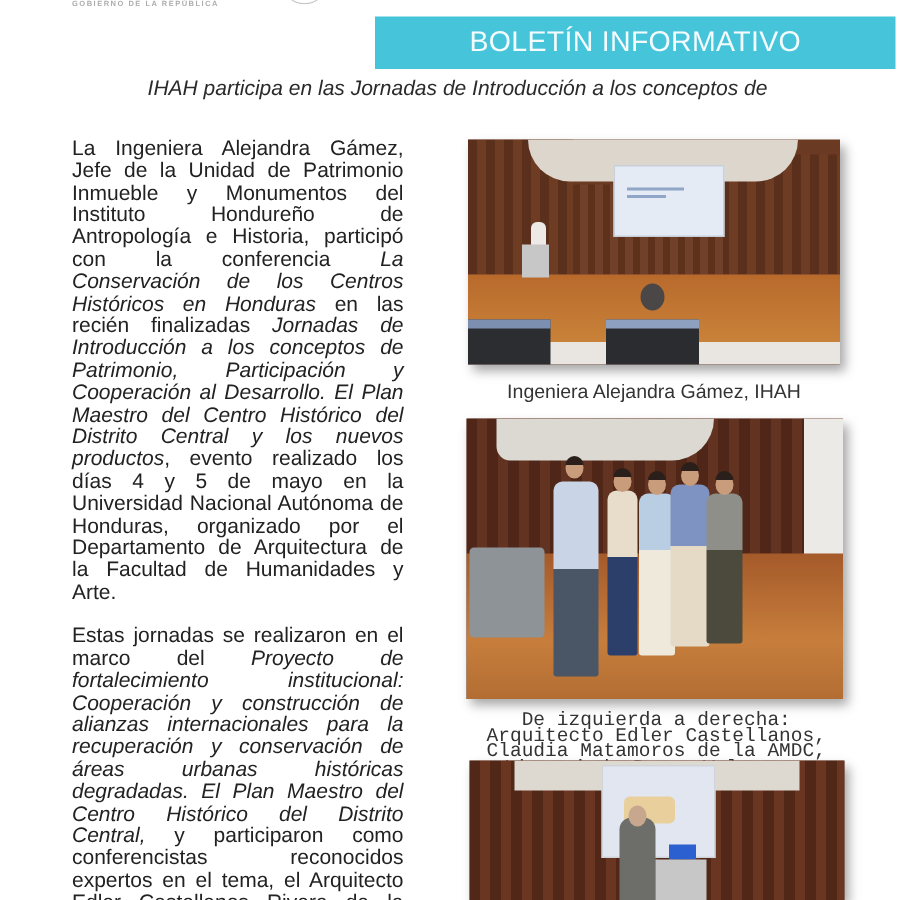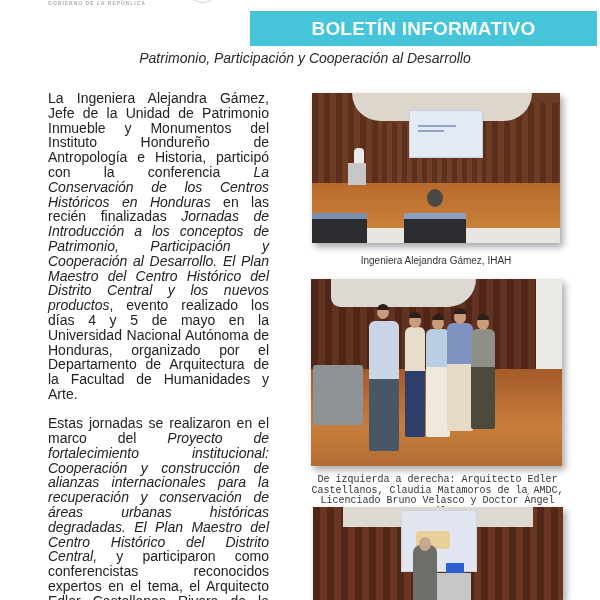--- a/index.html
+++ b/index.html
@@ -17,41 +17,41 @@
   .logo-circle {
     position: absolute; left: 188px; top: -14px; width: 30px; height: 16px;
     border-bottom: 1px solid #c8c8c8; border-radius: 0 0 20px 20px;
   }
   .banner {
     position: absolute; left: 250px; top: 11px; width: 347px; height: 35px;
     background: #46c5da;
     display: flex; align-items: center; justify-content: center;
   }
   .banner span {
-    color: #f4fbfc; font-weight: bold; font-size: 19px; letter-spacing: 0.2px;
+    color: #f4fbfc; font-weight: normal; font-size: 19px; letter-spacing: 0.2px;
   }
   .headline {
     position: absolute; left: 60px; top: 49px; width: 490px;
     text-align: center; font-style: italic; font-size: 14px; line-height: 19px;
     color: #2a2a2a;
   }
   .body-col {
     position: absolute; left: 48px; top: 91px; width: 221px;
     font-size: 14px; line-height: 14.8px; text-align: justify;
     color: #222;
   }
   .body-col p { margin: 0 0 14.5px 0; }
   .body-col em { font-style: italic; }
   .photo {
     position: absolute; overflow: hidden;
     box-shadow: 3px 4px 7px rgba(0,0,0,0.35);
   }
   .caption {
     position: absolute; text-align: center; color: #333;
-    font-size: 10px; line-height: 10.5px;
+    font-size: 13px; line-height: 10.5px;
   }
   
   .p1 { left: 312px; top: 93px; width: 248px; height: 150px; background: #6b3a22; }
   .p1 .ceiling { position:absolute; left:40px; top:0; width:180px; height:28px; background:#ddd6cc; border-radius: 0 0 40px 40px; }
   .p1 .wall-l { position:absolute; left:0; top:0; width:70px; height:90px; background: repeating-linear-gradient(90deg,#5a2f1c 0 6px,#6e3b23 6px 12px); }
   .p1 .wall-r { position:absolute; right:0; top:10px; width:80px; height:80px; background: repeating-linear-gradient(90deg,#5a2f1c 0 6px,#6e3b23 6px 12px); }
   .p1 .wall-c { position:absolute; left:70px; top:30px; width:100px; height:60px; background: repeating-linear-gradient(90deg,#5e311d 0 5px,#70402a 5px 10px); }
   .p1 .screen { position:absolute; left:97px; top:17px; width:72px; height:46px; background:#e5ebf5; border:1px solid #c9cfd8; }
   .p1 .screen i { position:absolute; left:8px; top:14px; width:38px; height:2px; background:#8fa6c8; }
   .p1 .screen b { position:absolute; left:8px; top:19px; width:26px; height:2px; background:#8fa6c8; }
@@ -89,21 +89,21 @@
 <body>
 
 <div class="gov-logo">GOBIERNO DE LA REPÚBLICA</div>
 <div class="logo-circle"></div>
 
 <div class="banner">
   <span>BOLETÍN INFORMATIVO</span>
 </div>
 
 <div class="headline">
-  <div>Patrimonio, Participación y Cooperación al Desarrollo</div>
+  <div>IHAH participa en las Jornadas de Introducción a los conceptos de</div>
 </div>
 
 <div class="body-col">
   <p><span>La Ingeniera Alejandra Gámez, Jefe de la Unidad de Patrimonio Inmueble y Monumentos del Instituto Hondureño de Antropología e Historia, participó con la conferencia </span><em>La Conservación de los Centros Históricos en Honduras</em><span> en las recién finalizadas </span><em>Jornadas de Introducción a los conceptos de Patrimonio, Participación y Cooperación al Desarrollo. El Plan Maestro del Centro Histórico del Distrito Central y los nuevos productos</em><span>, evento realizado los días 4 y 5 de mayo en la Universidad Nacional Autónoma de Honduras, organizado por el Departamento de Arquitectura de la Facultad de Humanidades y Arte.</span></p>
   <p><span>Estas jornadas se realizaron en el marco del </span><em>Proyecto de fortalecimiento institucional: Cooperación y construcción de alianzas internacionales para la recuperación y conservación de áreas urbanas históricas degradadas. El Plan Maestro del Centro Histórico del Distrito Central,</em><span> y participaron como conferencistas reconocidos expertos en el tema, el Arquitecto Edler Castellanos Rivera de la UNAH, la Arquitecta e Ingeniera Civil Marta Donadei, el Máster en Arquitectura y Patrimonio Histórico Antonio Fernández y  el Doctor Europeo en “Architectural and Urban Design” Angel L. González Morales, todos ellos de la Universidad de Sevilla, también se contó con la intervención del Licenciado en Geografía Bruno Velasco Rubio, representante en Honduras de la Agencia</span></p>
 </div>
 
 <div class="photo p1">
   <div class="wall-l"></div>
     <div class="wall-r"></div>

